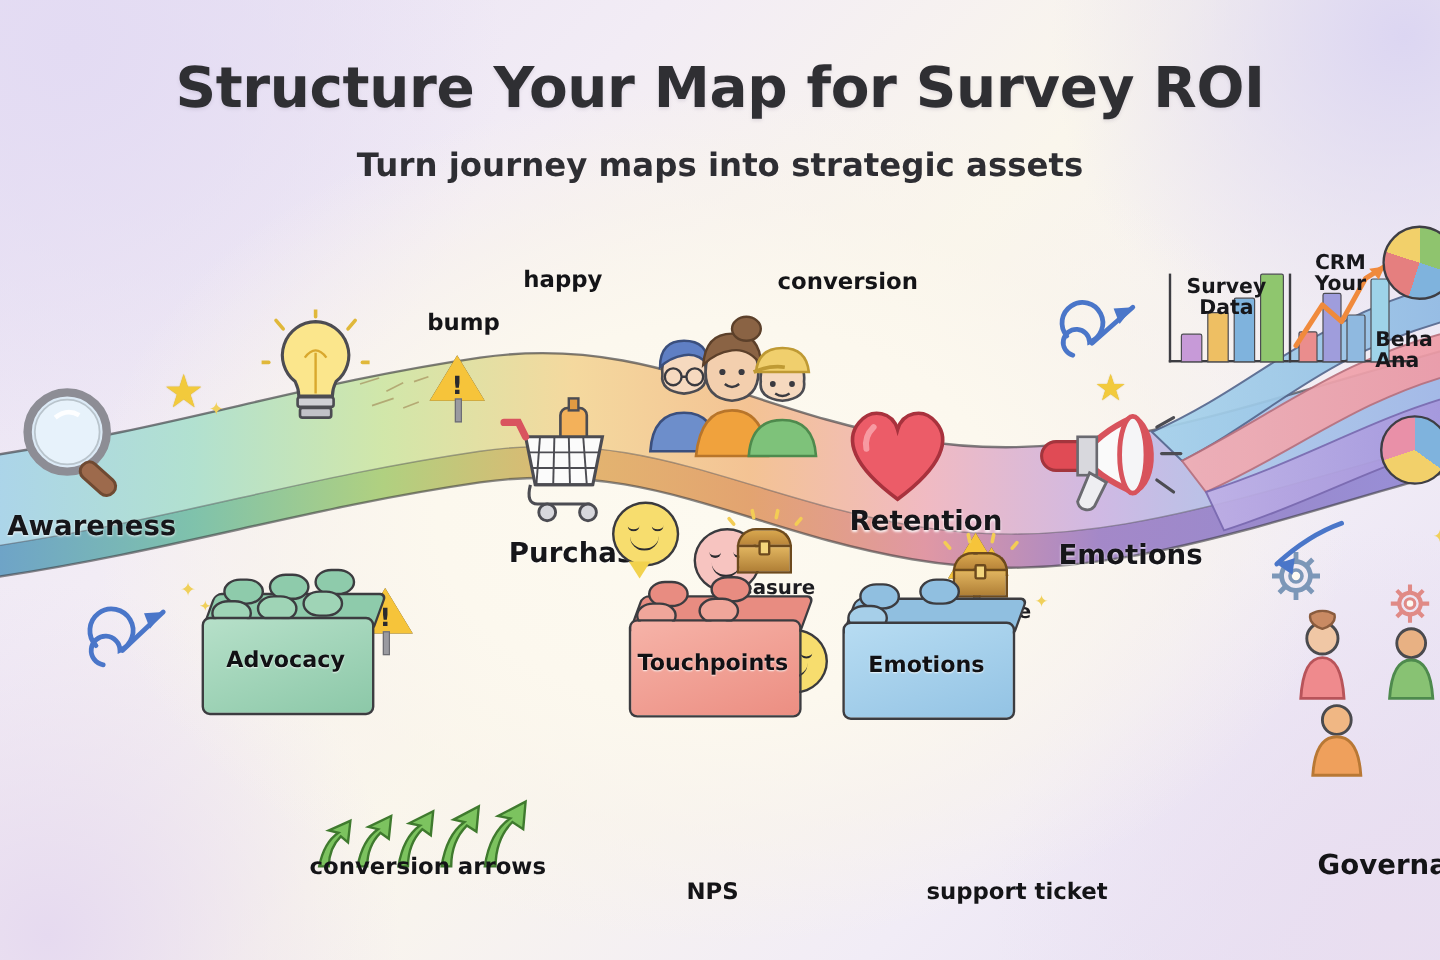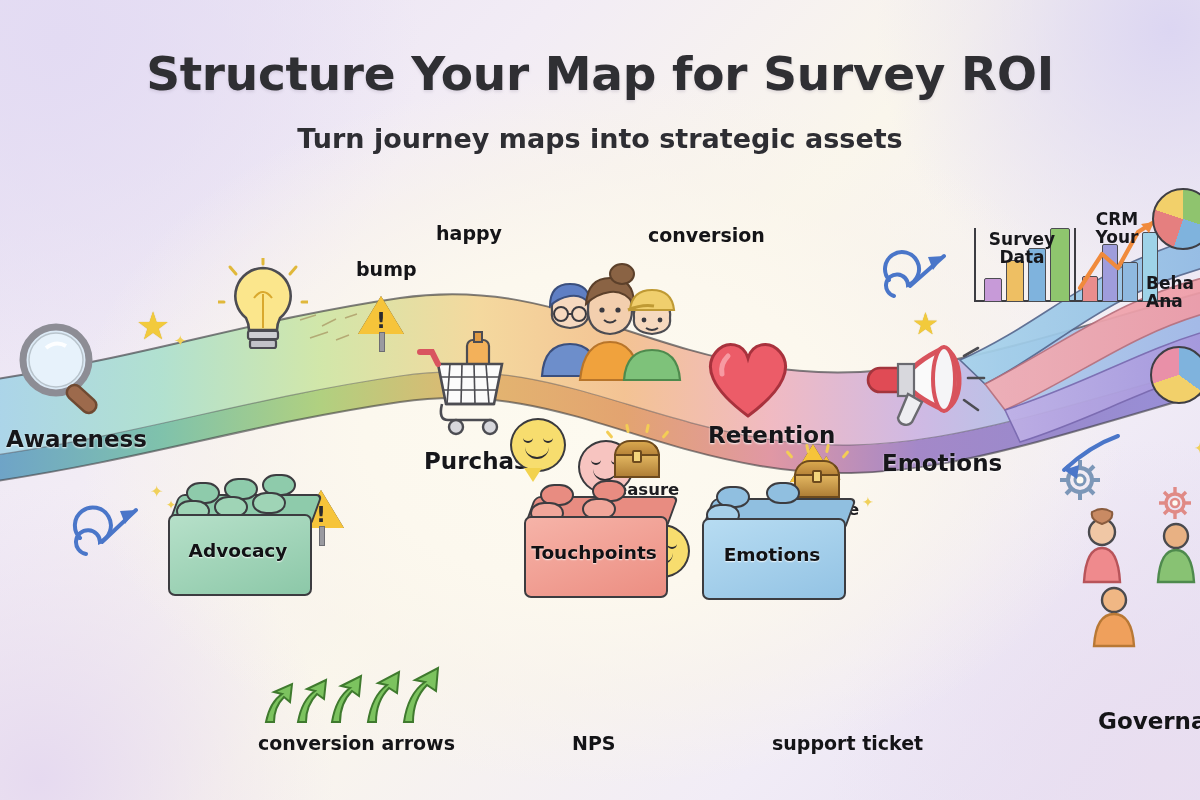--- a/index.html
+++ b/index.html
@@ -365,21 +365,21 @@
 
   <svg class="lyr" style="left:258px;top:664px;width:186px;height:62px;" viewBox="0 0 186 62">
     <g fill="#7cc35f" stroke="#3f7a2e" stroke-width="2">
       <path d="M8,58 q4,-20 16,-28 l-8,-2 l18,-8 l-2,18 l-6,-5 q-10,10 -10,25 z"></path>
       <path d="M40,58 q4,-22 17,-31 l-8,-2 l19,-9 l-2,19 l-7,-5 q-11,11 -11,28 z"></path>
       <path d="M74,58 q4,-24 18,-34 l-9,-2 l20,-10 l-2,20 l-7,-5 q-12,12 -12,31 z"></path>
       <path d="M110,58 q4,-26 19,-37 l-9,-2 l21,-11 l-2,21 l-8,-5 q-13,13 -13,34 z"></path>
       <path d="M146,58 q4,-28 21,-40 l-10,-2 l23,-12 l-2,23 l-9,-6 q-14,14 -14,37 z"></path>
     </g>
   </svg>
-  <div class="lyr cap-label" style="left:258px;top:732px;text-align:right;">conversion arrows</div>
+  <div class="lyr cap-label" style="left:258px;top:711px;text-align:right;">conversion arrows</div>
 
   <div class="lyr cap-label" style="left:572px;top:732px;">NPS</div>
 
   <div class="lyr cap-label" style="left:772px;top:732px;">support ticket</div>
 
   <div class="lyr" style="left:968px;top:196px;width:110px;height:120px;">
     <div class="axis" style="left:6px;top:32px;width:2.4px;height:74px;"></div>
     <div class="axis" style="left:6px;top:104px;width:100px;height:2.4px;"></div>
     <div class="bar" style="left:16px;bottom:14px;width:16px;height:22px;background:#c79ad8;"></div>
     <div class="bar" style="left:38px;bottom:14px;width:16px;height:40px;background:#eebf63;"></div>

